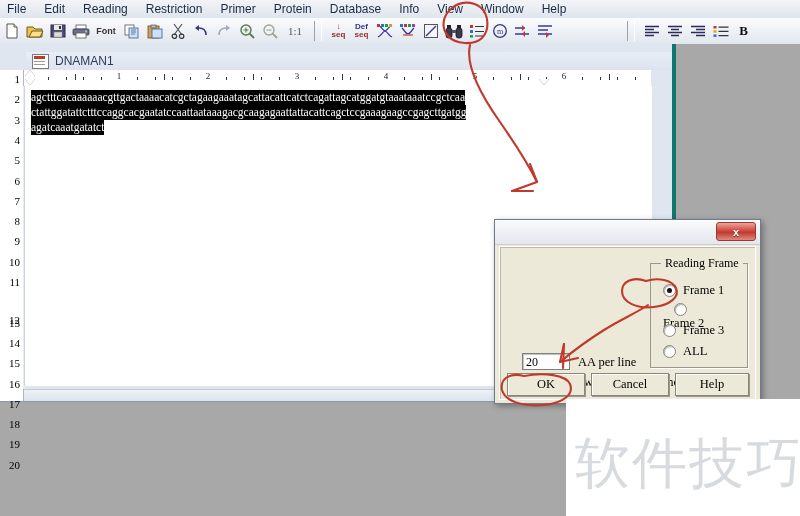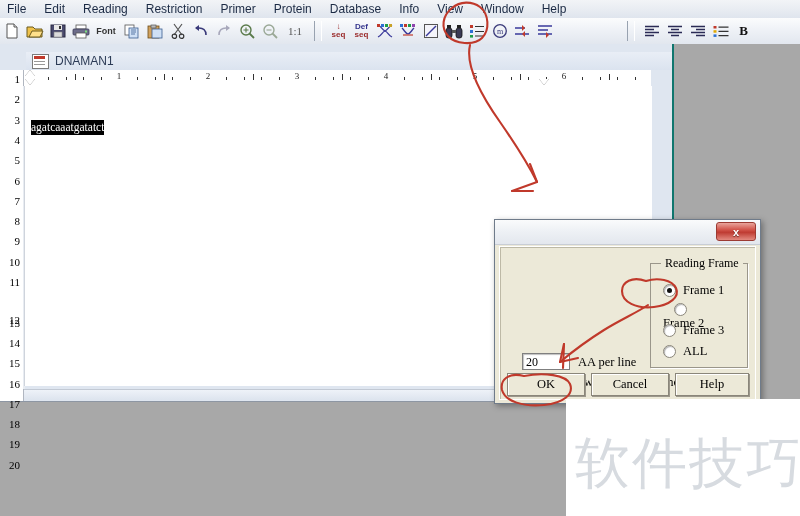--- a/index.html
+++ b/index.html
@@ -48,21 +48,21 @@
 
   
   #client{
     position:absolute;left:0;top:44px;width:800px;height:472px;
     background:#a8a8a8;
   }
   
   #docwin{
     position:absolute;left:0;top:0;width:672px;height:357px;
     background:#dfe6f0;
-    border-right:2px solid #0f766e;border-bottom:1px solid #8d96a3;
+    border-right:4px solid #0f766e;border-bottom:1px solid #8d96a3;
   }
   #doctitle{
     position:absolute;left:26px;top:8px;width:646px;height:18px;
     background:linear-gradient(to bottom,#e9eef6 0%,#dbe3ef 100%);
     display:flex;align-items:center;
   }
   #doctitle .dt-ico{width:15px;height:13px;margin-left:6px;margin-right:6px;
     border:1px solid #7b7b7b;background:#fff;position:relative;overflow:hidden;}
   #doctitle .dt-ico:before{content:"";position:absolute;left:1px;top:1px;width:11px;height:3px;background:#c0392b;}
   #doctitle .dt-ico:after{content:"";position:absolute;left:1px;top:6px;width:11px;height:1px;
@@ -477,20 +477,22 @@
           <div class="rnum" style="left: 540px;">6</div>
           <div class="rmaj" style="left: 584.5px;"></div>
           <div class="indent-marker im-bot" style="left: 1px; top: 0px;"></div>
           <div class="indent-marker im-top" style="left: 1px; top: 9px;"></div>
           <div class="indent-marker im-top" style="left: 515px; top: 9px;"></div>
         </div>
 
       <div id="docleftedge"></div>
 
       <div id="page">
+          <div class="seqline" style="top: 4px;">agctttcacaaaaaacgttgactaaaacatcgctagaagaaatagcattacattcatctcagattagcatggatgtaaataaatccgctcaa</div>
+          <div class="seqline" style="top: 19px;">ctattggatattctttccaggcacgaatatccaattaataaagacgcaagagaattattacattcagctccgaaagaagccgagcttgatgg</div>
           <div class="seqline" style="top: 34px;">agatcaaatgatatct</div>
         </div>
 
       <div id="docbottom"></div>
 
     </div>
 
   </div>
 
   <div id="dialog">

